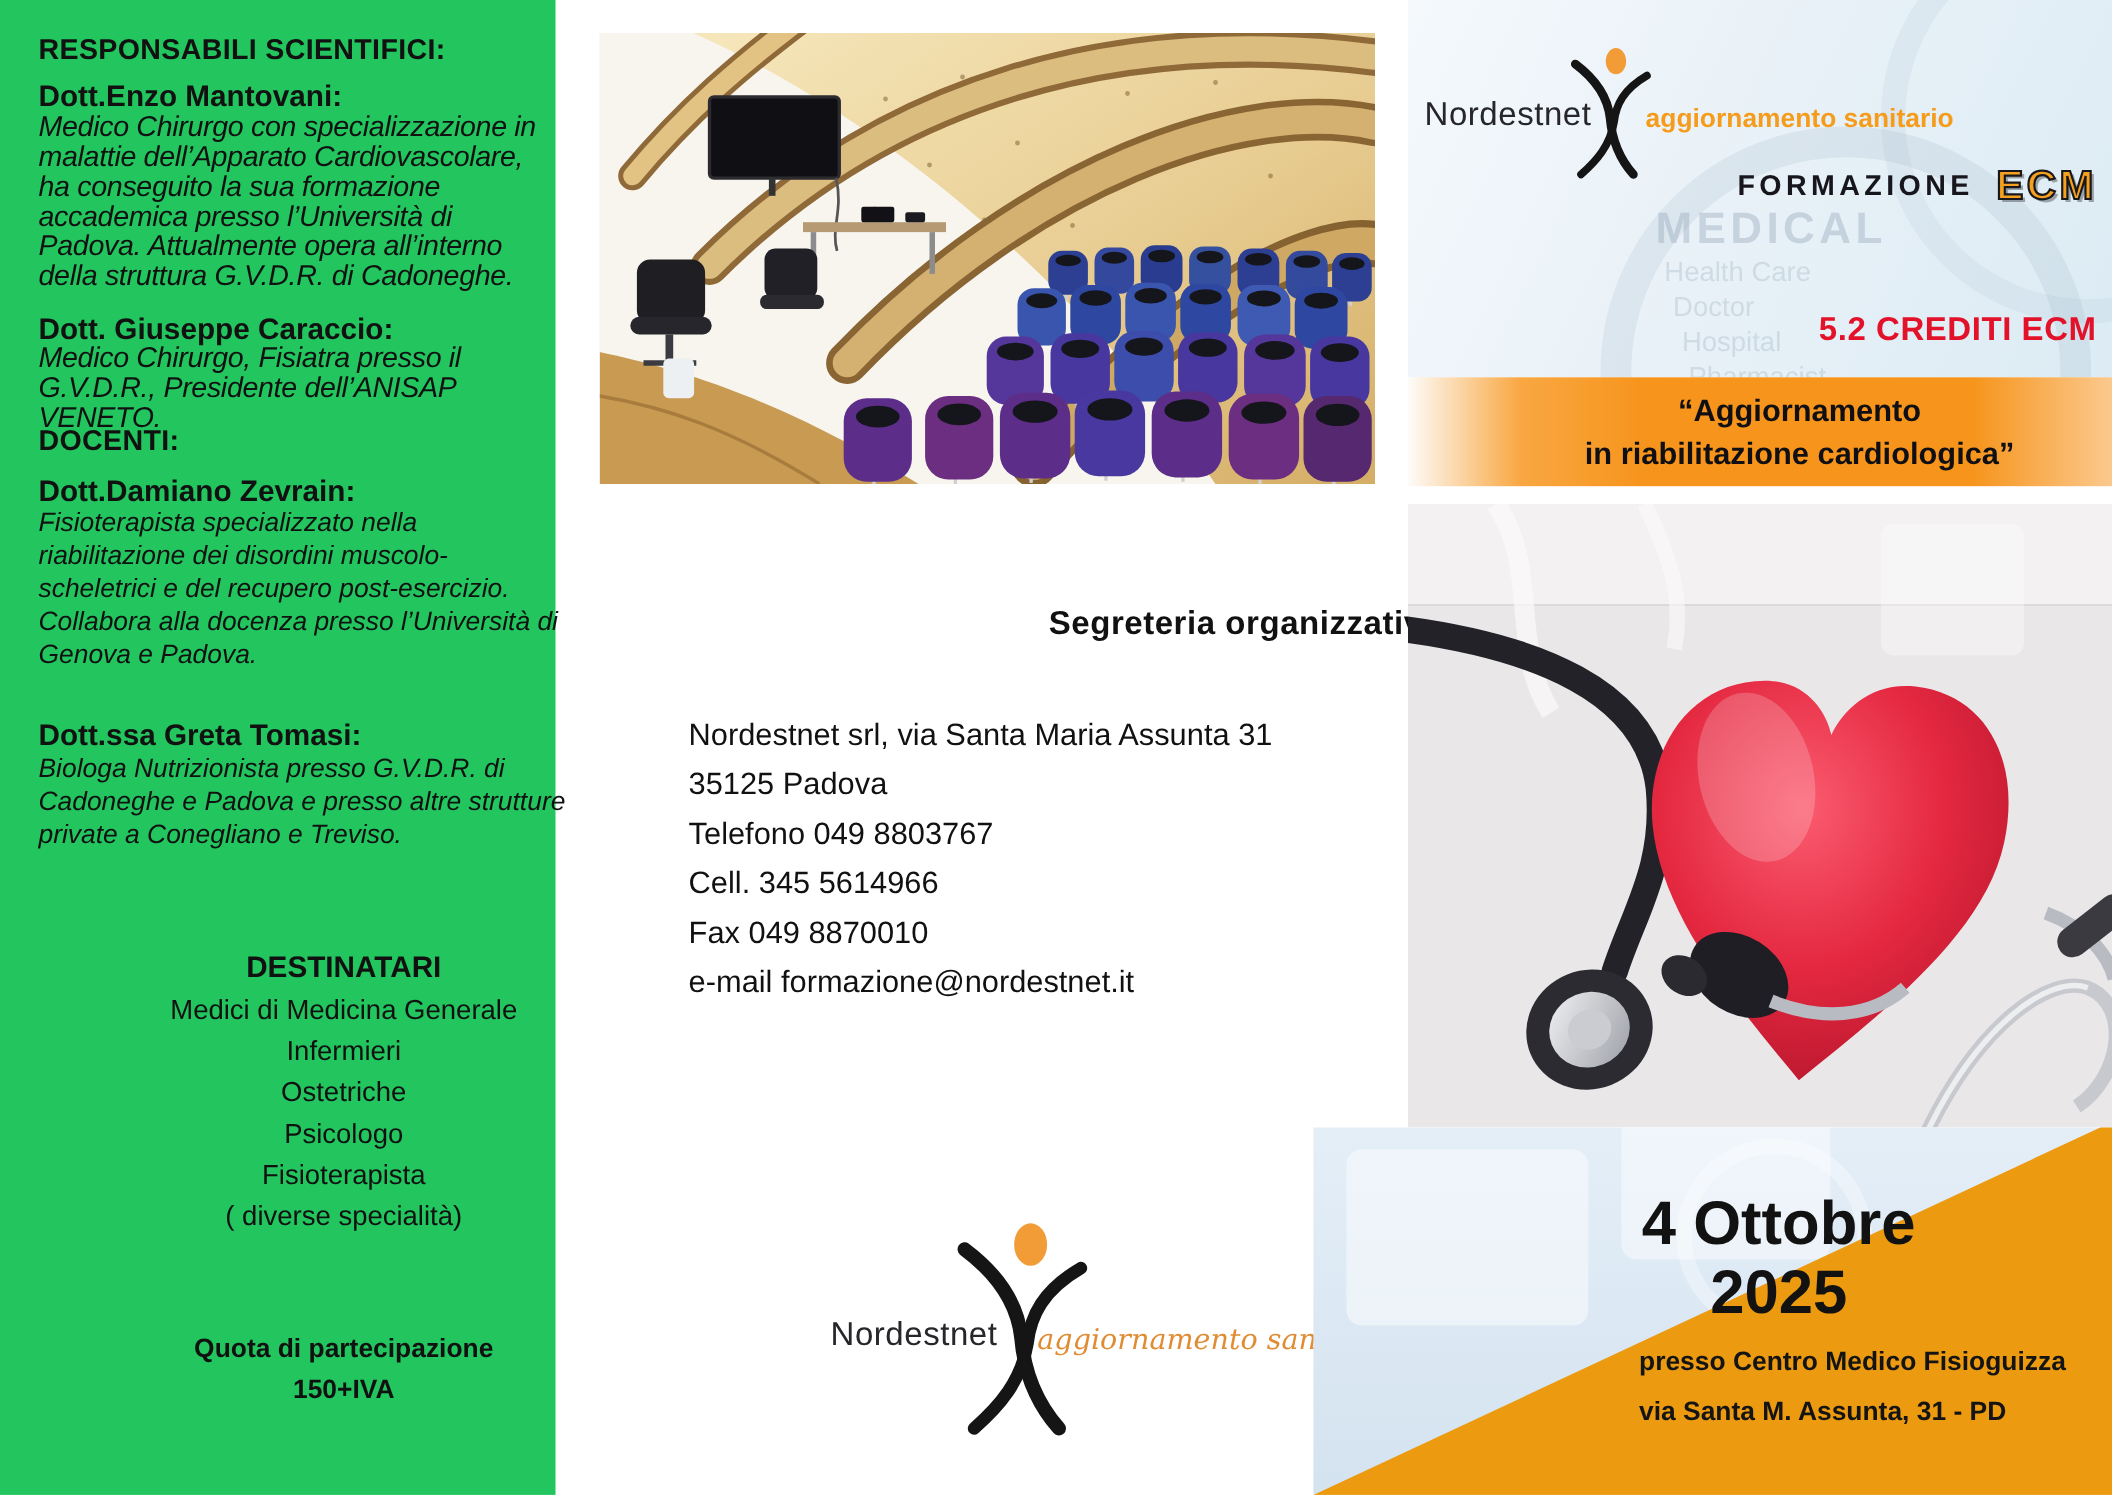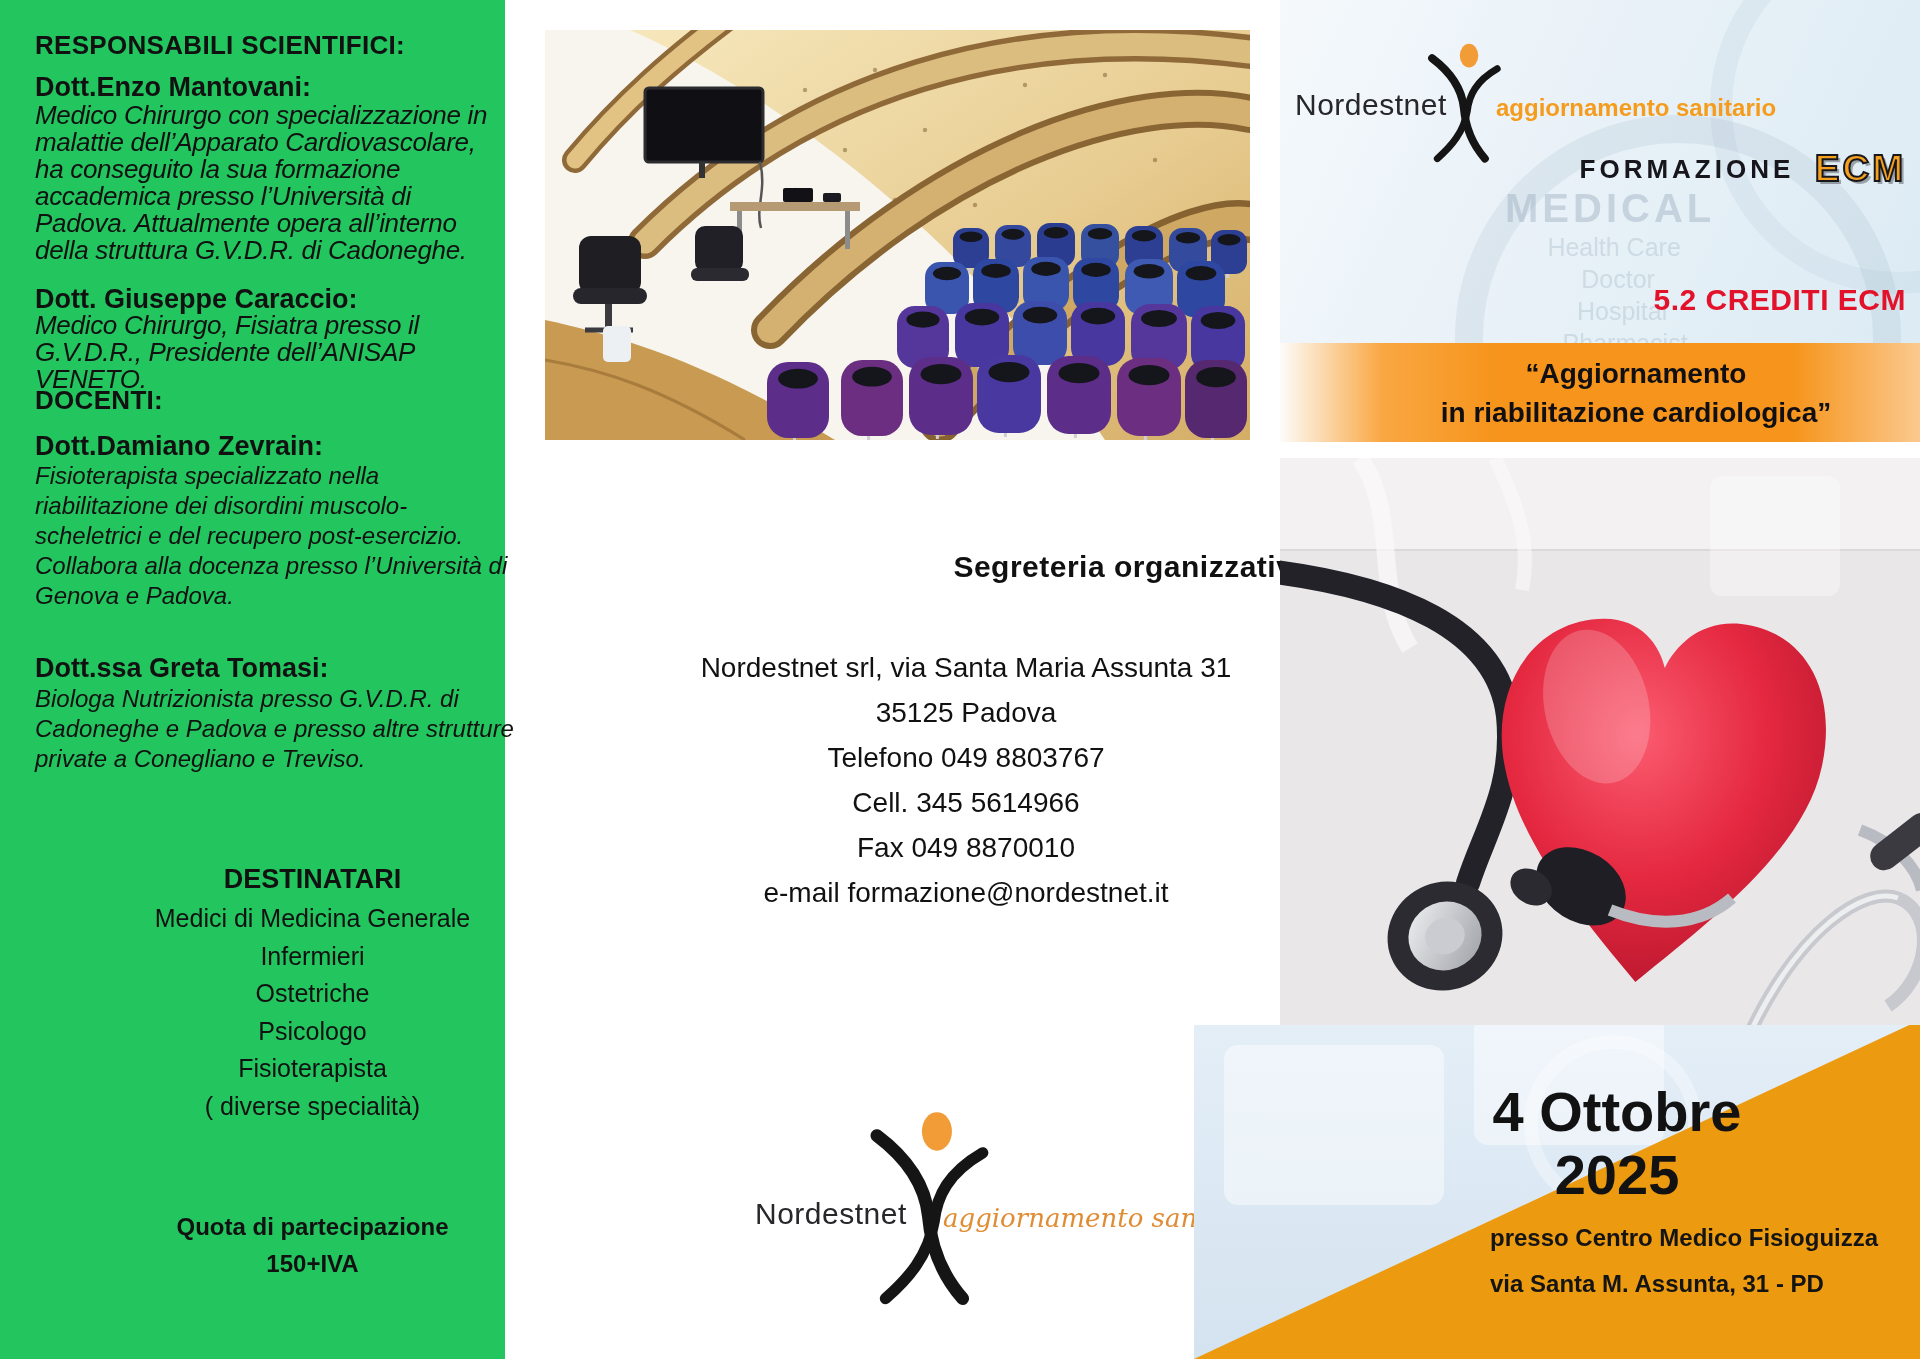--- a/index.html
+++ b/index.html
@@ -16,38 +16,38 @@
   .bio-b{font-size:24px;line-height:30px;}
   .lp-center{position:absolute;left:115px;width:395px;text-align:center;}
   .lp-dest-h{font-size:27px;font-weight:800;}
   .lp-dest div{font-size:25px;line-height:37.5px;}
   .lp-quota{font-size:24px;font-weight:800;line-height:37px;}
 
   
   .photo{position:absolute;left:545px;top:30px;width:705px;height:410px;overflow:hidden;background:#f7f5ee;}
   .sec-heading{position:absolute;left:605px;top:550px;width:716px;text-align:right;
                font-size:30px;font-weight:800;letter-spacing:.5px;}
-  .addr{position:absolute;left:608px;top:645px;width:716px;text-align:center;}
+  .addr{position:absolute;left:626px;top:645px;width:716px;text-align:left;}
   .addr div{font-size:28px;line-height:45px;}
   .center-logo{position:absolute;left:745px;top:1100px;width:560px;height:230px;}
   .cl-name{position:absolute;left:10px;top:97px;font-size:30px;color:#26262b;letter-spacing:.5px;}
   .cl-fig{position:absolute;left:108px;top:10px;width:145px;height:200px;}
   .cl-tagline{position:absolute;left:198px;top:103px;font-size:26px;color:#E08C33;
               font-family:"DejaVu Serif",serif;font-style:italic;}
 
   
   .rp-top{position:absolute;left:1280px;top:0;width:640px;height:343px;overflow:hidden;
           background:linear-gradient(115deg,#f5f9fc 0%,#eaf2f8 40%,#dcebf4 100%);}
   .wm-ring{position:absolute;left:175px;top:115px;width:390px;height:390px;border-radius:50%;
            border:28px solid rgba(140,168,188,.16);}
   .wm-ring2{position:absolute;left:430px;top:-80px;width:330px;height:330px;border-radius:50%;
            border:22px solid rgba(140,168,188,.10);}
   .wm-text{position:absolute;left:225px;top:186px;color:rgba(158,176,192,.45);}
   .wm-title{font-size:40px;font-weight:700;letter-spacing:4px;}
-  .wm-item{font-size:25px;line-height:32px;color:rgba(165,183,198,.38);text-align:center;}
+  .wm-item{font-size:25px;line-height:32px;color:rgba(165,183,198,.38);}
   .rp-logo .rl-name{position:absolute;left:15px;top:88px;font-size:30px;color:#26262b;letter-spacing:.5px;}
   .rl-fig{position:absolute;left:138px;top:40px;width:88px;height:128px;}
   .rl-tagline{position:absolute;left:216px;top:94px;font-size:24px;font-weight:800;color:#F59C1C;}
   .rp-formazione{position:absolute;right:14px;top:148px;text-align:right;}
   .f-label{font-size:26px;font-weight:700;letter-spacing:4px;color:#16161c;vertical-align:middle;}
   .ecm{display:inline-block;margin-left:16px;font-size:37px;font-weight:900;letter-spacing:3px;
        color:#F5A01F;-webkit-text-stroke:2px #17171c;text-shadow:3px 3px 0 rgba(23,23,28,.35);
        vertical-align:middle;}
   .rp-credits{position:absolute;right:14px;top:283px;font-size:30px;font-weight:800;color:#E3122B;
               letter-spacing:.5px;}

